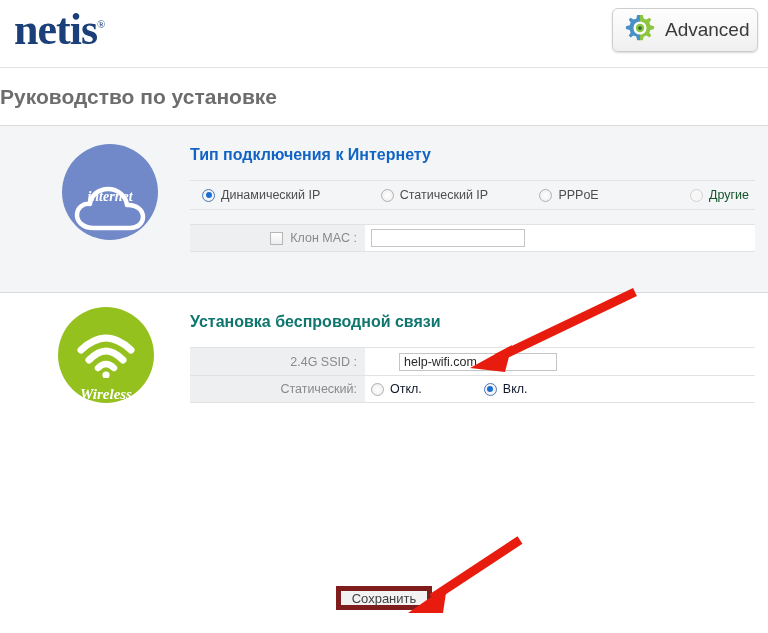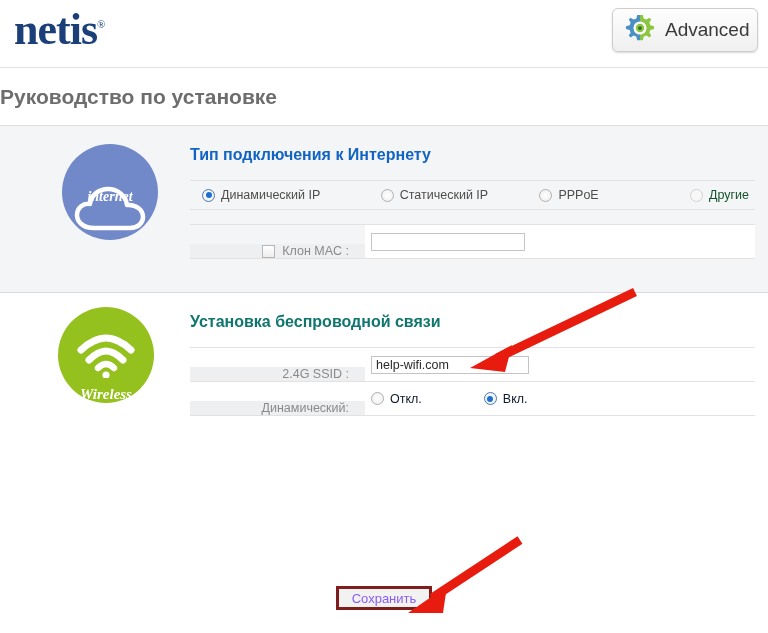--- a/index.html
+++ b/index.html
@@ -208,25 +208,24 @@
     border-top: 1px solid #e2e2e2;
     min-height: 28px;
   }
   .form-row:last-child { border-bottom: 1px solid #e2e2e2; }
   .row-label {
     width: 175px;
     background: #eeeff0;
     display: flex;
     align-items: center;
     justify-content: flex-end;
-    padding-right: 16px;
+    padding-right: 8px;
     font-size: 12.5px;
     color: #8a8a8a;
     flex: none;
-    margin-top: 19px;
   }
   .row-value {
     flex: 1;
     background: #ffffff;
     display: flex;
     align-items: center;
     padding-left: 6px;
   }
   .mac-row .row-label {
     justify-content: flex-end;
@@ -245,21 +244,21 @@
     background: #ffffff;
     font-family: "Liberation Sans", sans-serif;
     font-size: 12.5px;
     color: #2a2a2a;
     padding: 0 4px;
     line-height: 18px;
     display: flex;
     align-items: center;
   }
   .input-mac { width: 154px; }
-  .input-ssid { width: 158px; }
+  .input-ssid { width: 158px; margin-left: 28px; }
   .input-pass { width: 155px; }
 
   .pass-stack {
     display: flex;
     flex-direction: column;
     justify-content: center;
     padding: 4px 0;
     gap: 2px;
   }
   .pass-hint {
@@ -277,23 +276,23 @@
     bottom: 0;
     height: 70px;
     display: flex;
     align-items: center;
     justify-content: center;
   }
   .save-btn {
     width: 96px;
     height: 24px;
     background: #f2f2f2;
-    border: 3px solid #7f1d1d;
+    border: 5px solid #7f1d1d;
     font-size: 13px;
-    color: #8b5cf6;
+    color: #404040;
     display: flex;
     align-items: center;
     justify-content: center;
   }
 
   
   .arrow-overlay {
     position: absolute;
     left: 0; top: 0;
     width: 768px; height: 633px;
@@ -394,21 +393,21 @@
     <div class="section-heading heading-green">Установка беспроводной связи</div>
 
     <div class="form-row">
       <div class="row-label">2.4G SSID :</div>
       <div class="row-value">
         <span class="txt-input input-ssid">help-wifi.com</span>
       </div>
     </div>
 
     <div class="form-row">
-      <div class="row-label">Динамический:</div>
+      <div class="row-label">Статический:</div>
       <div class="row-value">
         <div class="sec-radios">
           <label class="radio-item">
             <span class="radio"></span>
             <span>Откл.</span>
           </label>
           <label class="radio-item">
             <span class="radio checked"></span>
             <span>Вкл.</span>
           </label>

